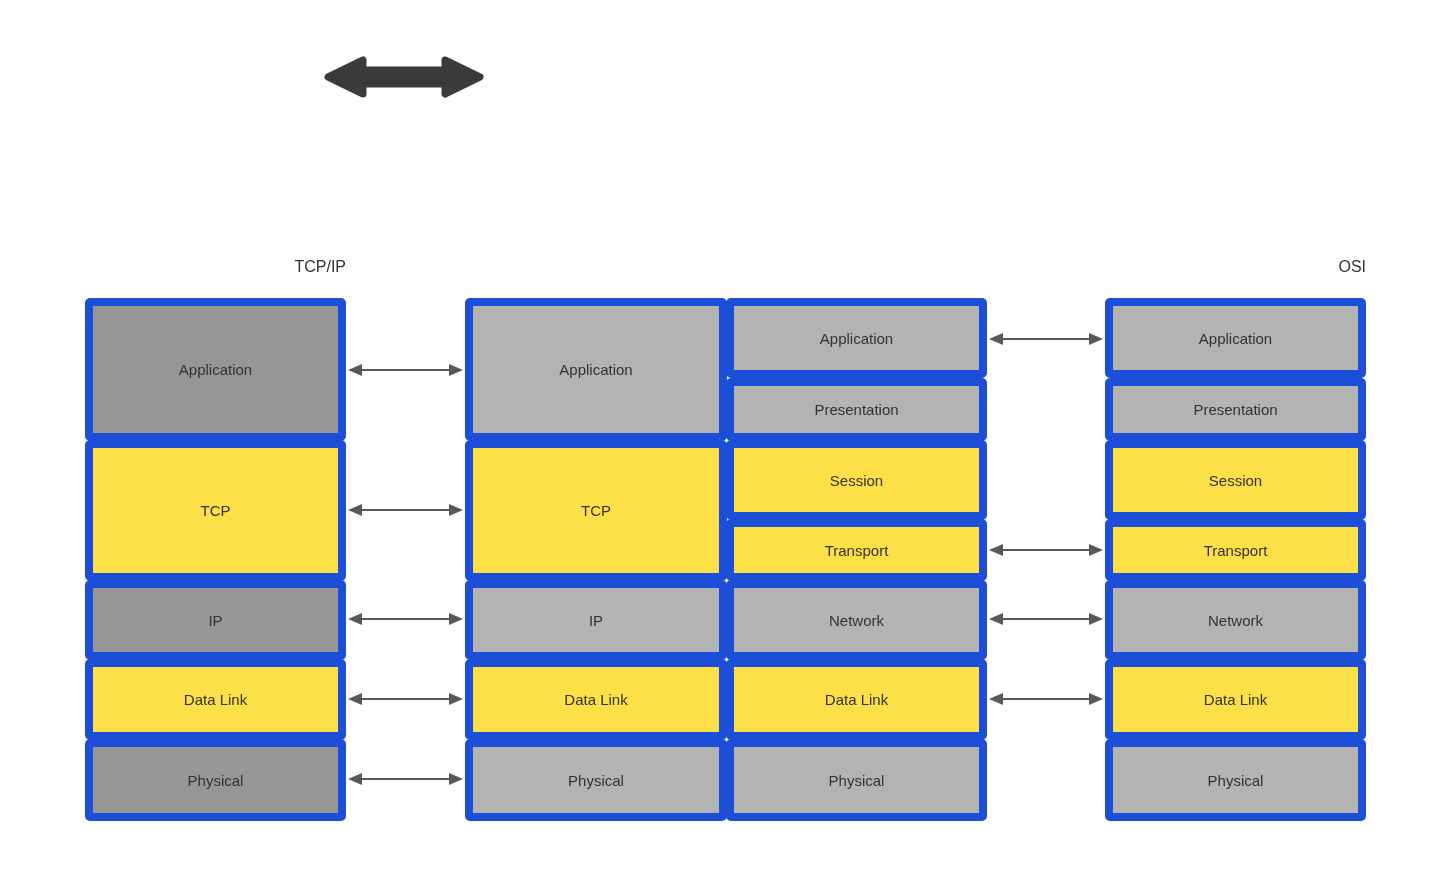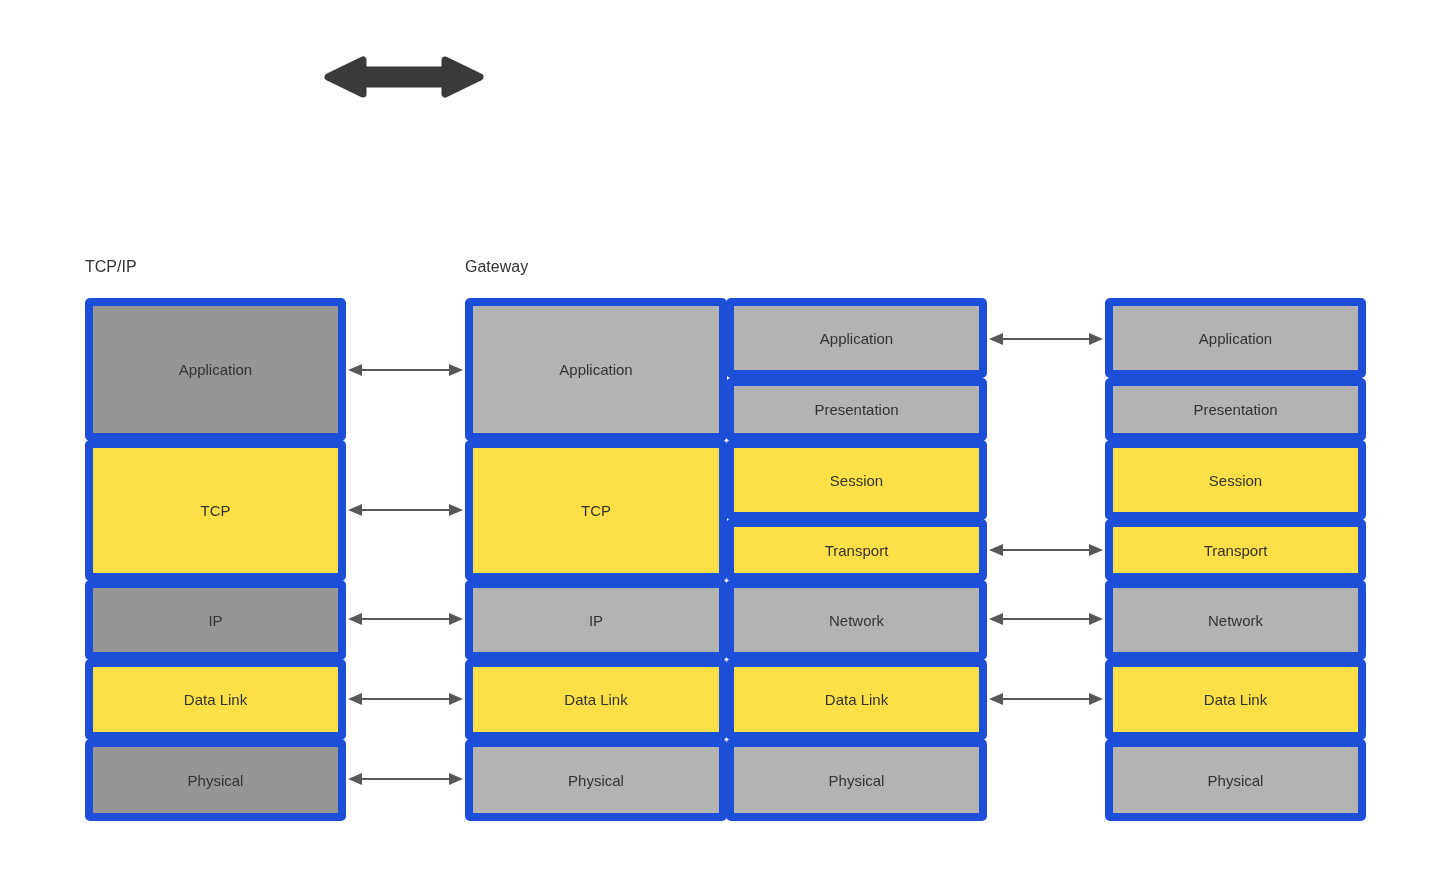--- a/index.html
+++ b/index.html
@@ -24,21 +24,21 @@
     position: absolute;
     left: 323px;
     top: 53px;
     width: 162px;
     height: 48px;
   }
 
   
   .col-title {
     position: absolute;
-    text-align: left;
+    text-align: right;
     font-size: 16px;
     color: #333333;
     line-height: 20px;
     white-space: nowrap;
   }
   #title-tcpip { left: 85px;  top: 257px; width: 261px; }
   #title-gw    { left: 465px; top: 257px; width: 522px; }
   #title-osi   { left: 1105px;top: 257px; width: 261px; }
 
   
@@ -74,21 +74,21 @@
 
 <div id="canvas">
 
   <div class="block-arrow">
     <svg width="162" height="48" viewBox="0 0 162 48" aria-hidden="true">
       <path d="M 40 7 L 40 17 L 122 17 L 122 7 L 157 24 L 122 41 L 122 31 L 40 31 L 40 41 L 5 24 Z" fill="#3a3a3a" stroke="#3a3a3a" stroke-width="7" stroke-linejoin="round"></path>
     </svg>
   </div>
 
   <div class="col-title" id="title-tcpip">TCP/IP</div>
-  <div class="col-title" id="title-gw">Gateway</div>
+  <div class="col-title" id="title-osi">OSI</div>
 
   <div class="stack" id="stack-tcpip">
     <div class="layer-box fill-dark" style="left:85px; top:298px; width:261px; height:143px;">Application</div>
     <div class="layer-box fill-white" style="left:85px; top:440px; width:261px; height:141px;">TCP</div>
     <div class="layer-box fill-dark" style="left:85px; top:580px; width:261px; height:80px;">IP</div>
     <div class="layer-box fill-white" style="left:85px; top:659px; width:261px; height:81px;">Data Link</div>
     <div class="layer-box fill-dark" style="left:85px; top:739px; width:261px; height:82px;">Physical</div>
   </div>
 
   <div class="stack" id="stack-gateway-left">

